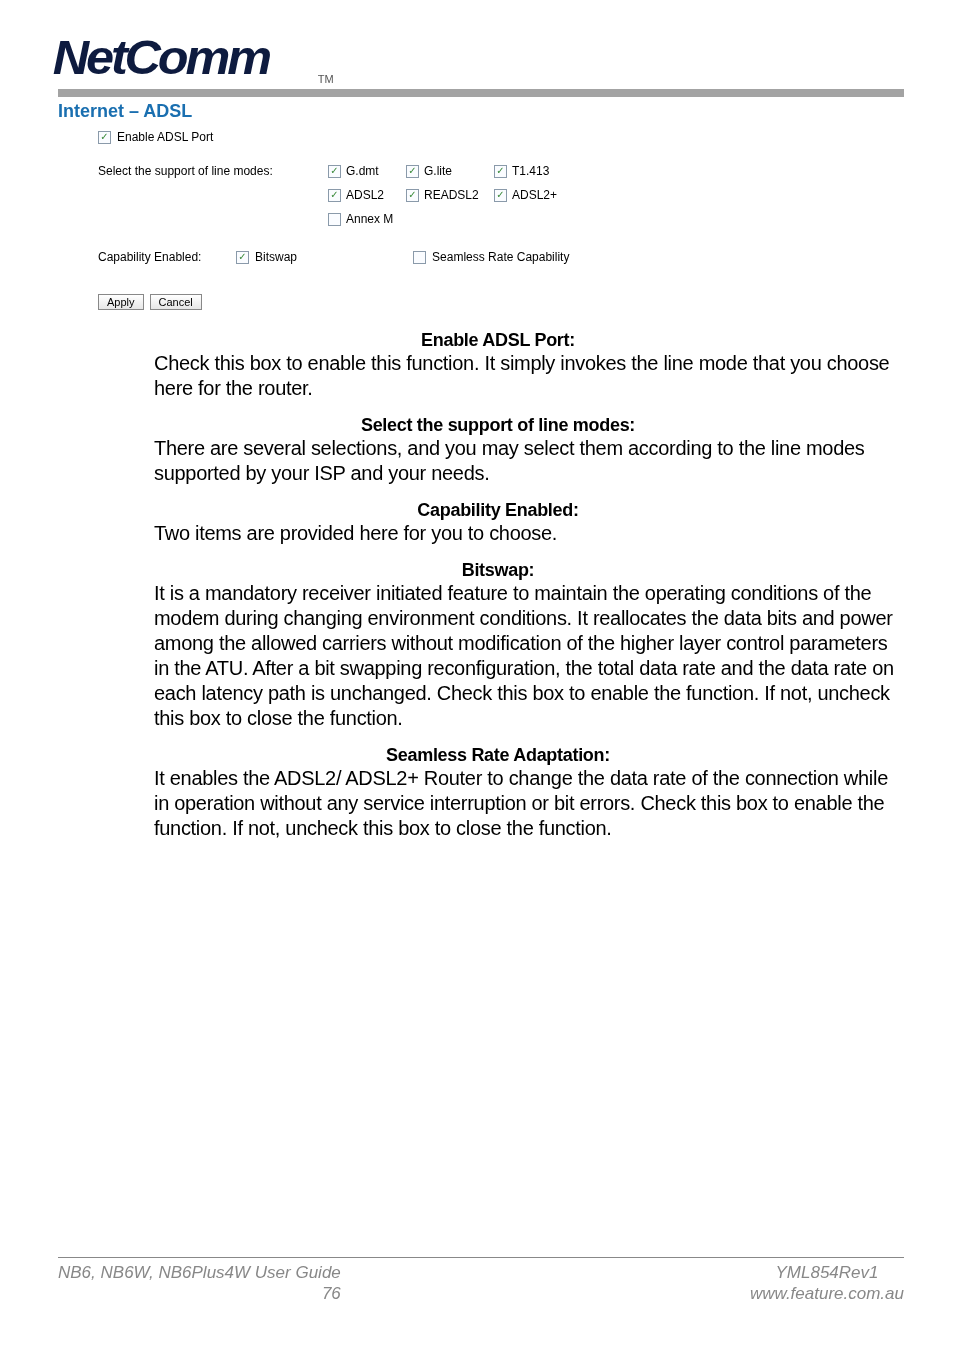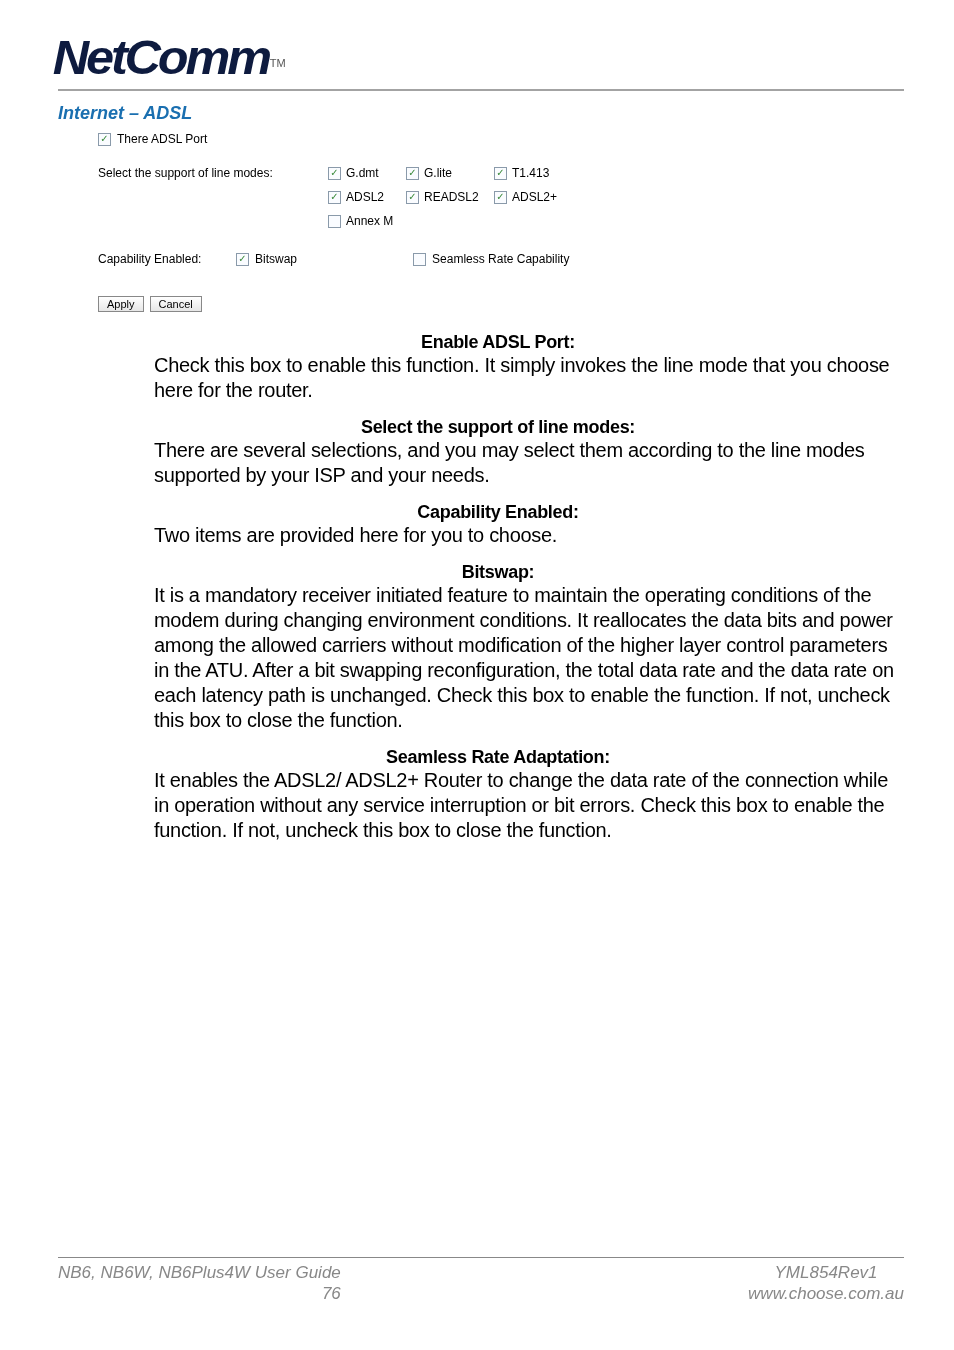--- a/index.html
+++ b/index.html
@@ -9,42 +9,42 @@
       background: #fff;
       position: relative;
       font-family: Arial, Helvetica, sans-serif;
       color: #000;
     }
     .page {
       padding: 30px 50px 0 58px;
     }
     .logo-row {
       display: flex;
-      align-items: center;
+      align-items: flex-end;
       margin-bottom: 4px;
+      gap: 48px;
     }
     .logo {
       font-family: "Arial Black", Arial, sans-serif;
       font-weight: 900;
       font-style: italic;
       font-size: 48px;
       letter-spacing: -3px;
       color: #0e1b3f;
       transform: scaleX(1.05);
     }
     .tm {
       font-size: 11px;
       color: #555;
       margin-left: 6px;
       margin-top: 10px;
     }
     .title-bar {
-      border-top: 2px solid #a3a3a3;
-      padding-top: 12px;
-      font-style: italic;
+      border-top: 8px solid #a3a3a3;
+      padding-top: 4px;
     }
     .section-title {
       color: #1a6fb0;
       font-size: 18px;
       font-weight: bold;
       font-family: Arial, sans-serif;
       margin-bottom: 8px;
     }
     .router-ui {
       margin-left: 40px;
@@ -168,21 +168,21 @@
   </div>
 
   <div class="title-bar">
     <div class="section-title">Internet – ADSL</div>
   </div>
 
   <div class="router-ui">
 
     <div class="checkbox-row">
       <span class="cb">✓</span>
-      <span>There ADSL Port</span>
+      <span>Enable ADSL Port</span>
     </div>
 
     <div class="line-modes">
       <div class="lm-label">Select the support of line modes:</div>
       <div class="lm-grid">
         <div class="lm-cell">
             <span class="cb">✓</span>
             <span>G.dmt</span>
           </div>
         <div class="lm-cell">
@@ -256,15 +256,15 @@
 
 </div>
 
 <div class="footer">
   <div class="footer-left">
     <div>NB6, NB6W, NB6Plus4W User Guide</div>
     <div>76</div>
   </div>
   <div class="footer-right">
     <div>YML854Rev1</div>
-    <div>www.choose.com.au</div>
+    <div>www.feature.com.au</div>
   </div>
 </div>
 
 </body></html>

